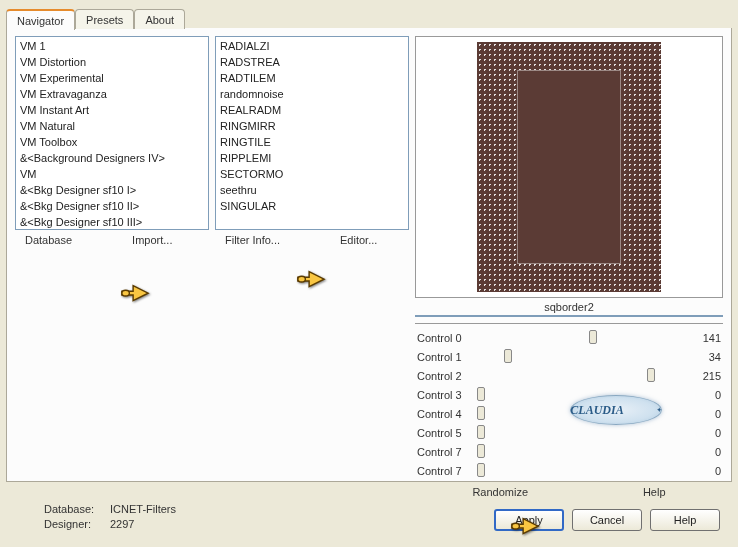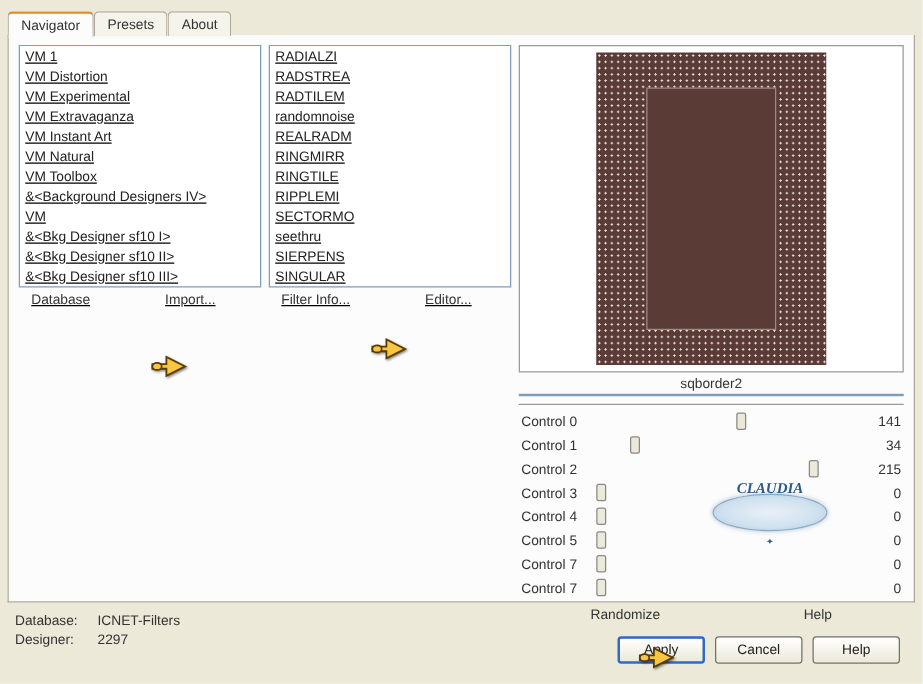--- a/index.html
+++ b/index.html
@@ -180,32 +180,32 @@
   .ctrl-val { width: 34px; text-align: right; color: #333; padding-right: 2px;}
   .btn-row {
     padding: 4px 0 0;
     display: flex;
     justify-content: space-around;
   }
   .btn-row .flat-btn { color: #333; cursor: pointer; padding: 2px 6px;}
   .col-footer {
     display:flex;
     flex-direction:column;
-    text-decoration:underline;
   }
   .col-footer-row {
     display:flex;
     gap: 60px;
     padding: 4px 10px 0;
     color: #333;
   }
   .col-footer-row span { cursor: pointer; }
   .status {
-    padding: 8px 12px 0;
+    padding: 20px 12px 0;
     color: #333;
+    margin-left: 32px;
   }
   .status-row { display:flex; gap:6px; line-height: 15px;}
   .status-row .lbl { width: 60px; }
   .bottom-buttons {
     position: absolute;
     right: 18px;
     bottom: 16px;
     display: flex;
     gap: 8px;
   }
@@ -231,21 +231,21 @@
   .claudia-badge {
     position: absolute;
     right: 76px;
     bottom: 122px;
     width: 92px;
     height: 30px;
     background: radial-gradient(ellipse at center, #e8f0f7 0%, #cfe1ef 60%, #a9c5db 100%);
     border: 1px solid #89a8c1;
     border-radius: 50%/50%;
     display:flex;
-    flex-direction:column;
+    flex-direction:row;
     align-items:center;
     justify-content:center;
     color: #2a5b87;
     font-family: 'Comic Sans MS', cursive;
     font-size: 12px;
     font-style: italic;
     font-weight: bold;
     box-shadow: 0 0 4px rgba(100,140,180,0.5);
     pointer-events:none;
     gap:33px;
@@ -304,21 +304,20 @@
         <div class="list-item">RADIALZI</div>
         <div class="list-item">RADSTREA</div>
         <div class="list-item">RADTILEM</div>
         <div class="list-item">randomnoise</div>
         <div class="list-item">REALRADM</div>
         <div class="list-item">RINGMIRR</div>
         <div class="list-item">RINGTILE</div>
         <div class="list-item">RIPPLEMI</div>
         <div class="list-item">SECTORMO</div>
         <div class="list-item">seethru</div>
-        <div class="list-item">SIERPENS</div>
         <div class="list-item">SINGULAR</div>
       </div>
     <div class="col-footer-row">
       <span>Filter Info...</span>
       <span>Editor...</span>
     </div>
   </div>
 
   <div class="right-panel">
     <div class="preview-box">

